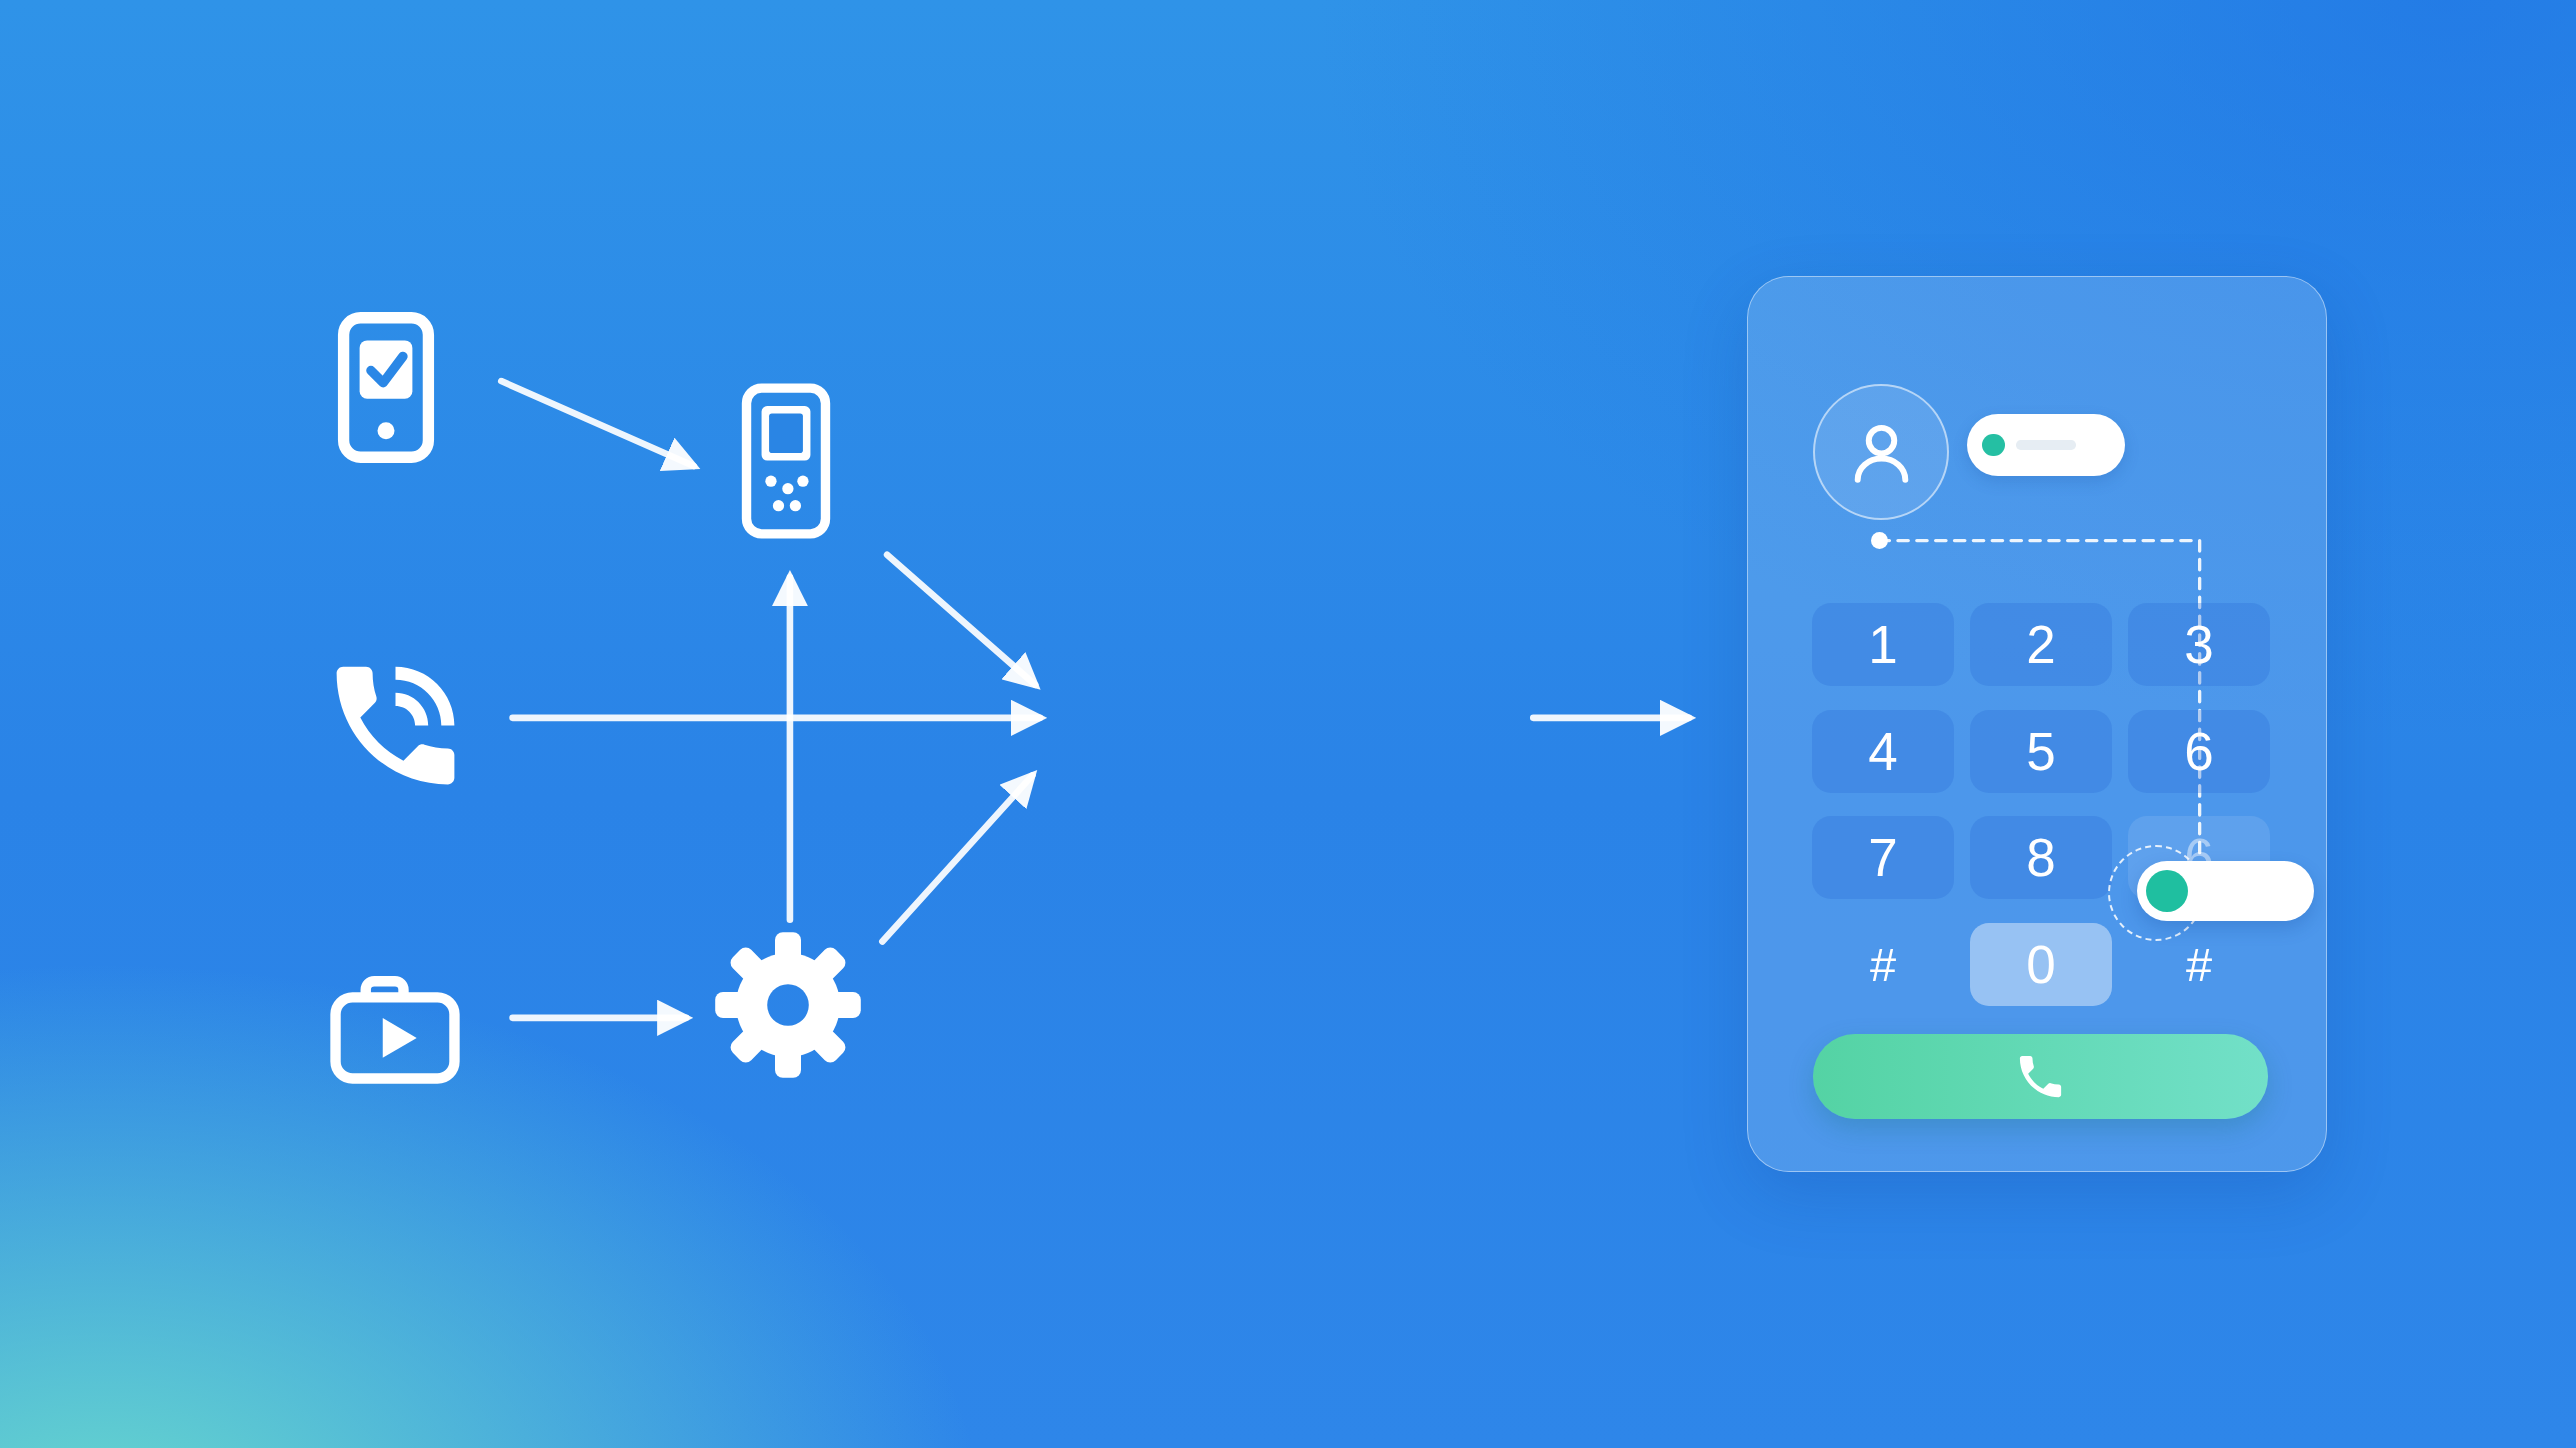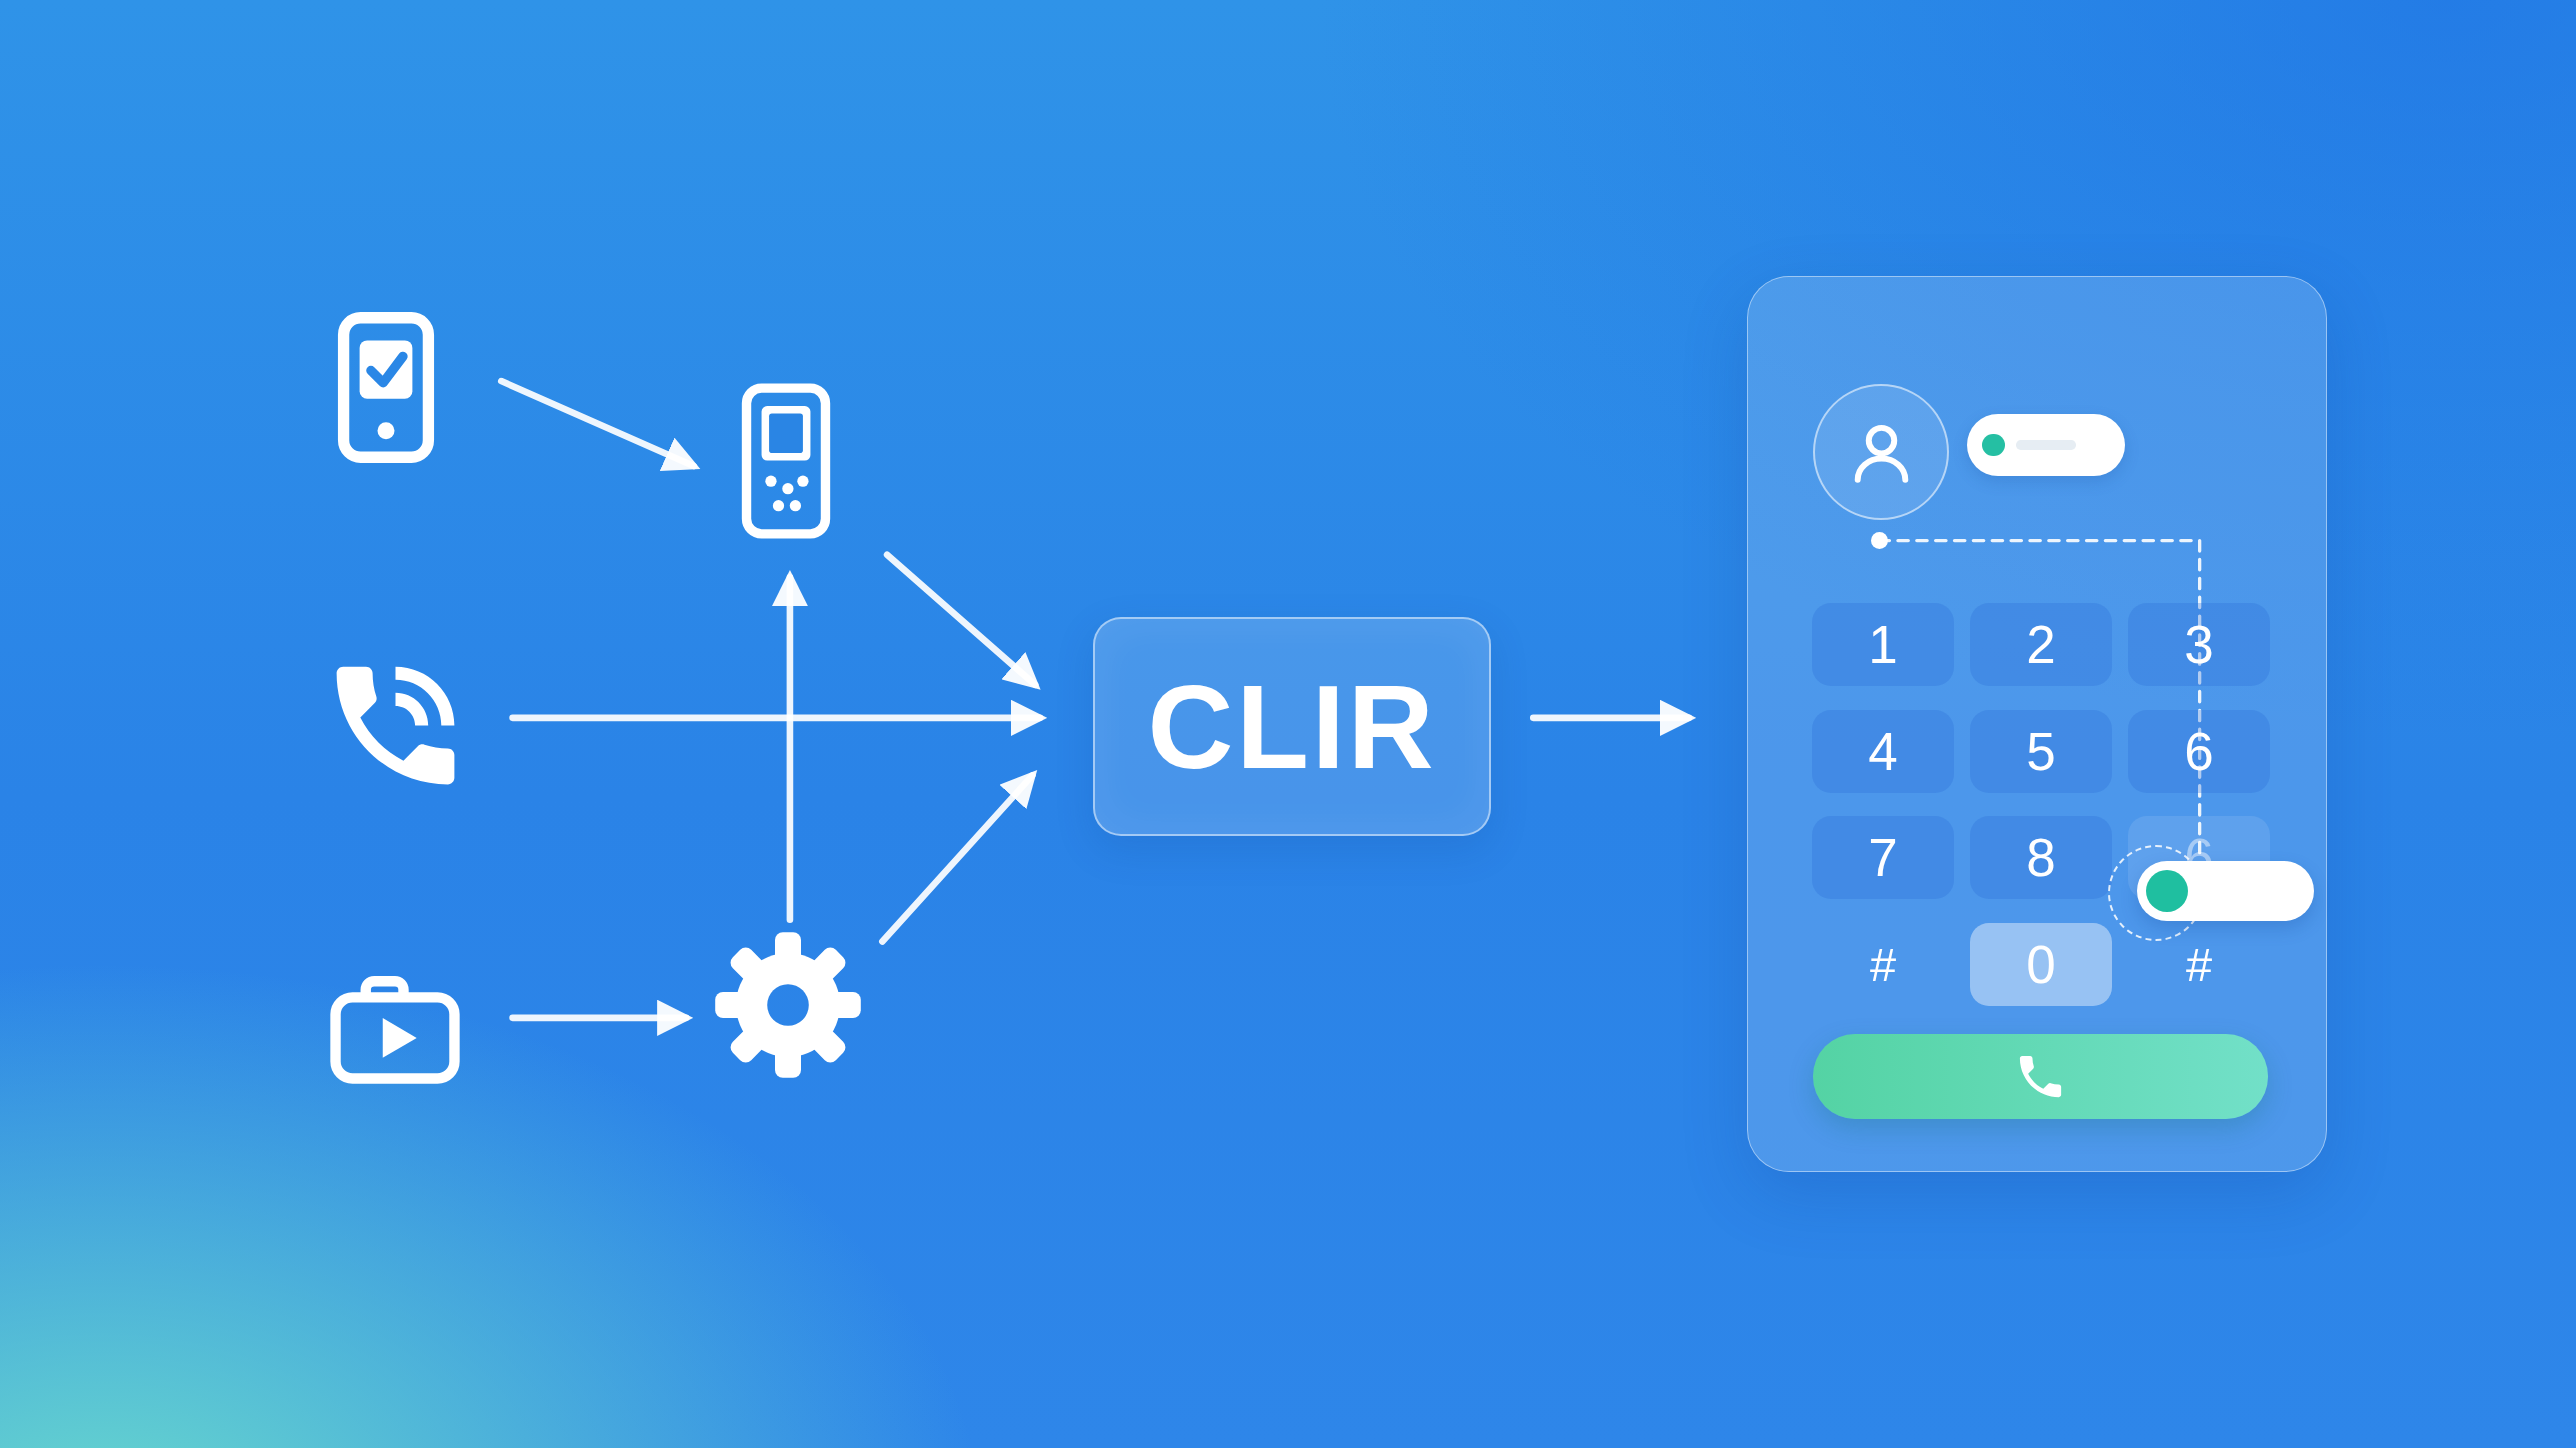--- a/index.html
+++ b/index.html
@@ -232,23 +232,20 @@
         <rect x="50" y="4" width="20" height="24" rx="6" transform="rotate(90 60 60)"></rect>
         <rect x="50" y="4" width="20" height="24" rx="6" transform="rotate(135 60 60)"></rect>
         <rect x="50" y="4" width="20" height="24" rx="6" transform="rotate(180 60 60)"></rect>
         <rect x="50" y="4" width="20" height="24" rx="6" transform="rotate(225 60 60)"></rect>
         <rect x="50" y="4" width="20" height="24" rx="6" transform="rotate(270 60 60)"></rect>
         <rect x="50" y="4" width="20" height="24" rx="6" transform="rotate(315 60 60)"></rect>
       </g>
     </svg>
   </div>
 
-  <div class="clir-box">
-    <span>CLIR</span>
-  </div>
 
   <div class="panel">
 
     <div class="avatar">
       <svg width="85" height="85" viewBox="0 0 100 100">
         <circle cx="50" cy="36" r="15" fill="none" stroke="#ffffff" stroke-width="7"></circle>
         <path d="M22 82 a28 25 0 0 1 56 0" fill="none" stroke="#ffffff" stroke-width="7" stroke-linecap="round"></path>
       </svg>
     </div>
 

